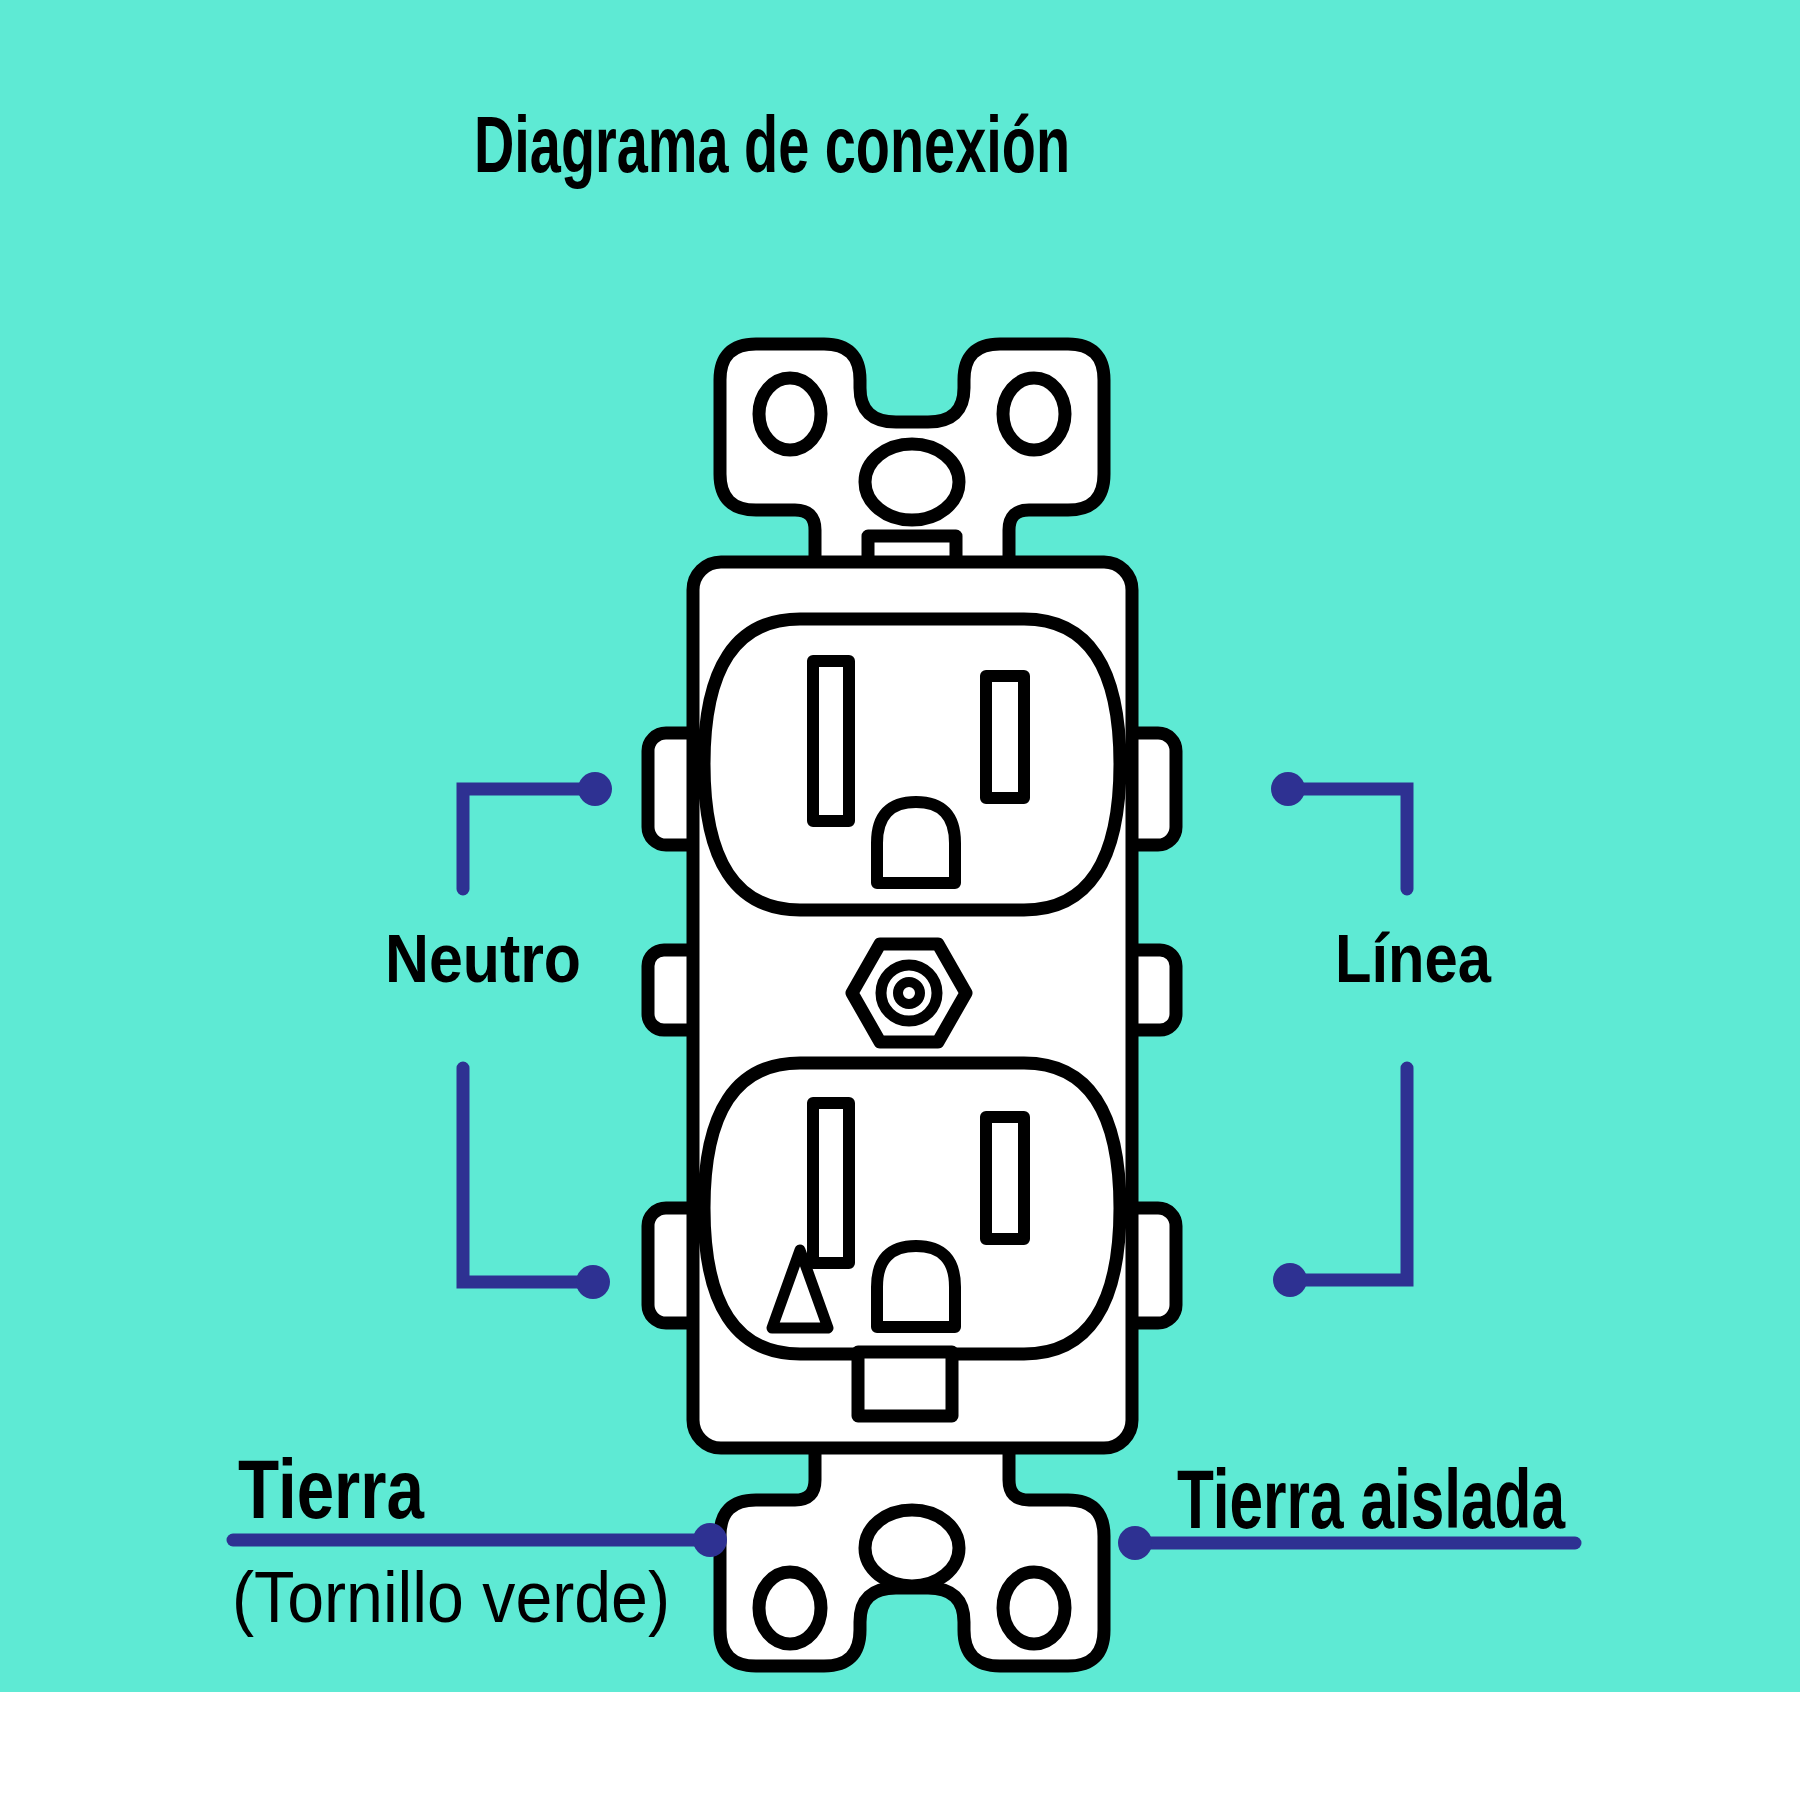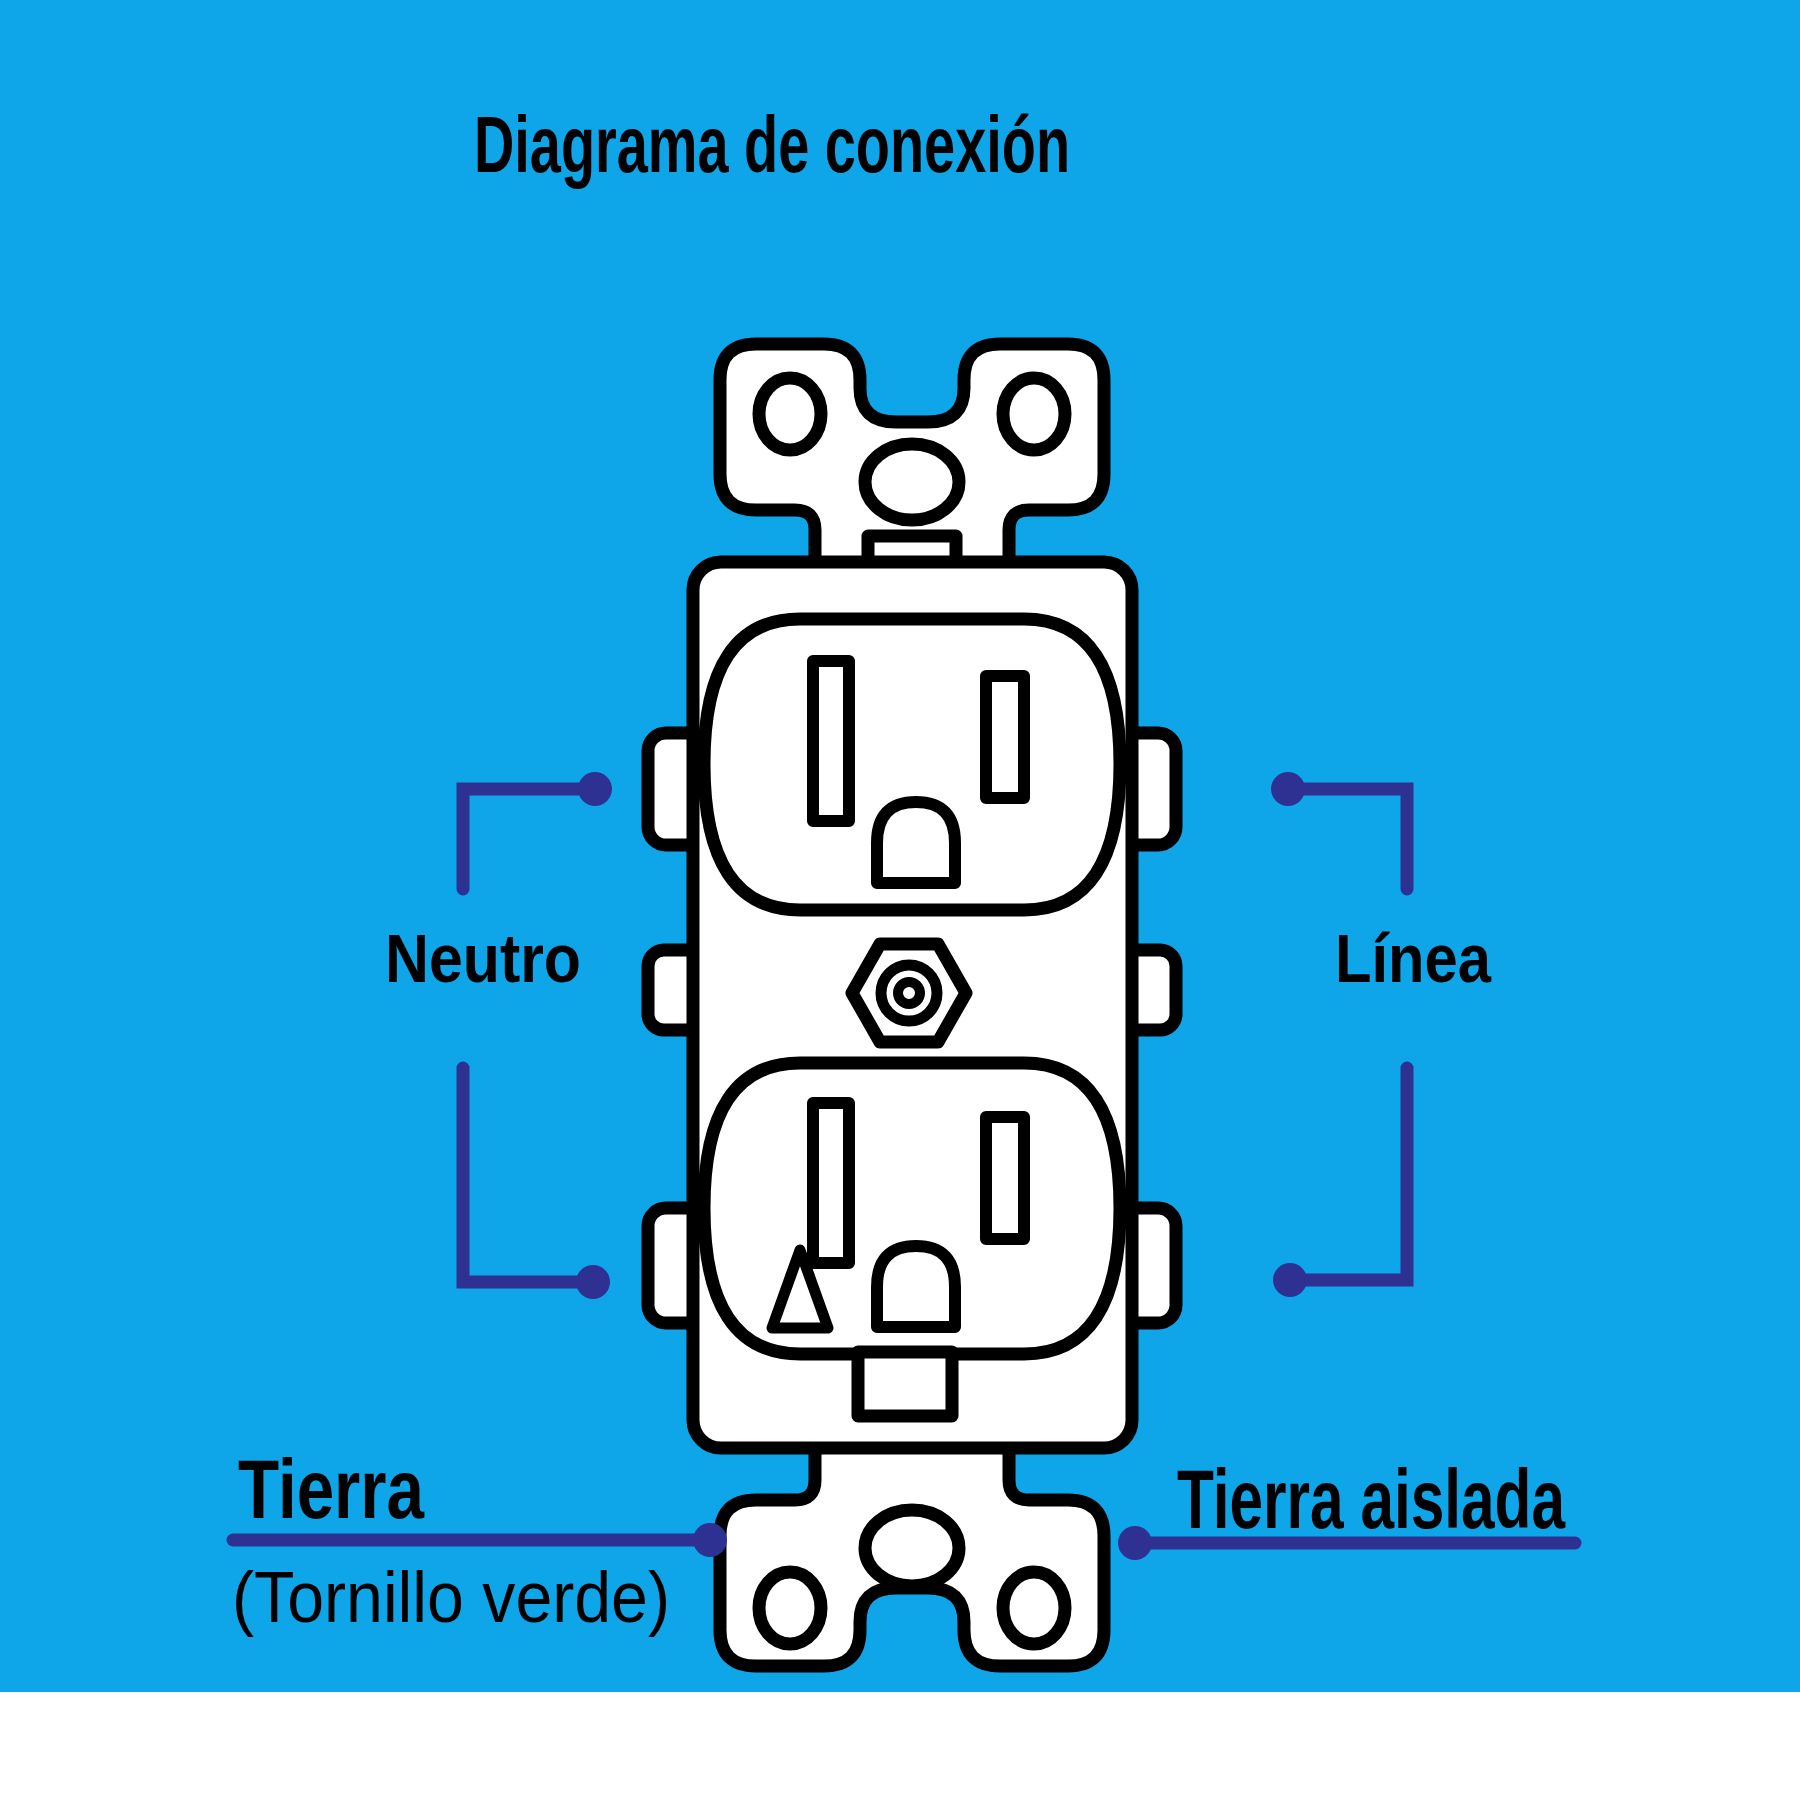--- a/index.html
+++ b/index.html
@@ -1,20 +1,20 @@
 <!DOCTYPE html>
 <html style="--accent: #2e3192;"><head>
 <meta charset="utf-8">
 <style>
   html, body { margin: 0; padding: 0; background: #ffffff; }
   .page {
     position: relative;
     width: 1800px;
     height: 1692px;
-    background: #0ea5e9;
+    background: #5eead4;
     font-family: "Liberation Sans", sans-serif;
     overflow: hidden;
   }
   svg { position: absolute; inset: 0; display: block; }
 
   
   .ink  { fill: #ffffff; stroke: #000000; stroke-width: 13; stroke-linejoin: round; stroke-linecap: round; }
   .ink12{ fill: #ffffff; stroke: #000000; stroke-width: 12; stroke-linejoin: round; stroke-linecap: round; }
   .ink11{ fill: #ffffff; stroke: #000000; stroke-width: 11; stroke-linejoin: round; stroke-linecap: round; }
 

